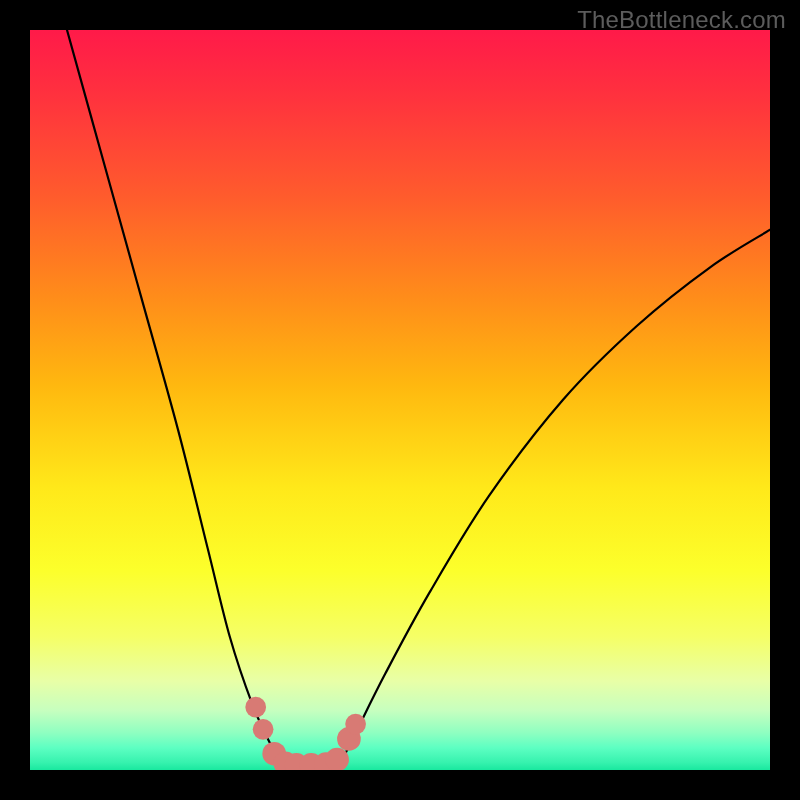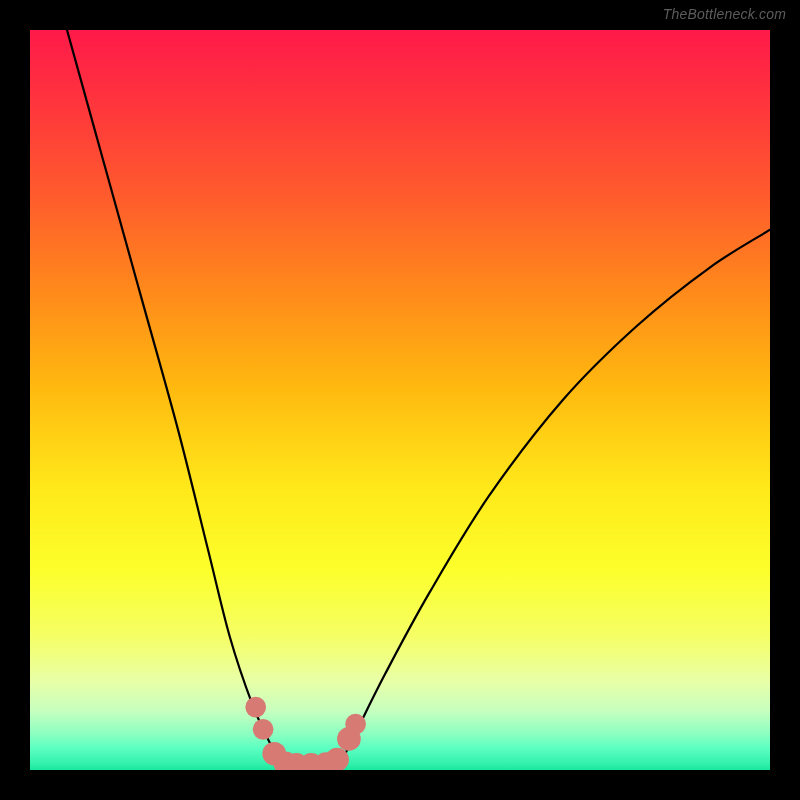--- a/index.html
+++ b/index.html
@@ -38,24 +38,23 @@
       #5dffc2 97%,
       #36f2ae 99%,
       #19e89f 100%
     );
   }
   .attribution {
     position: absolute;
     top: 6px;
     right: 14px;
     color: #5c5c5c;
-    font-size: 14px;
+    font-size: 24px;
     font-weight: 500;
     letter-spacing: 0.2px;
-    font-style: italic;
   }
   svg.curves {
     position: absolute;
     left: 0;
     top: 0;
     width: 740px;
     height: 740px;
   }
 </style>
 </head>

